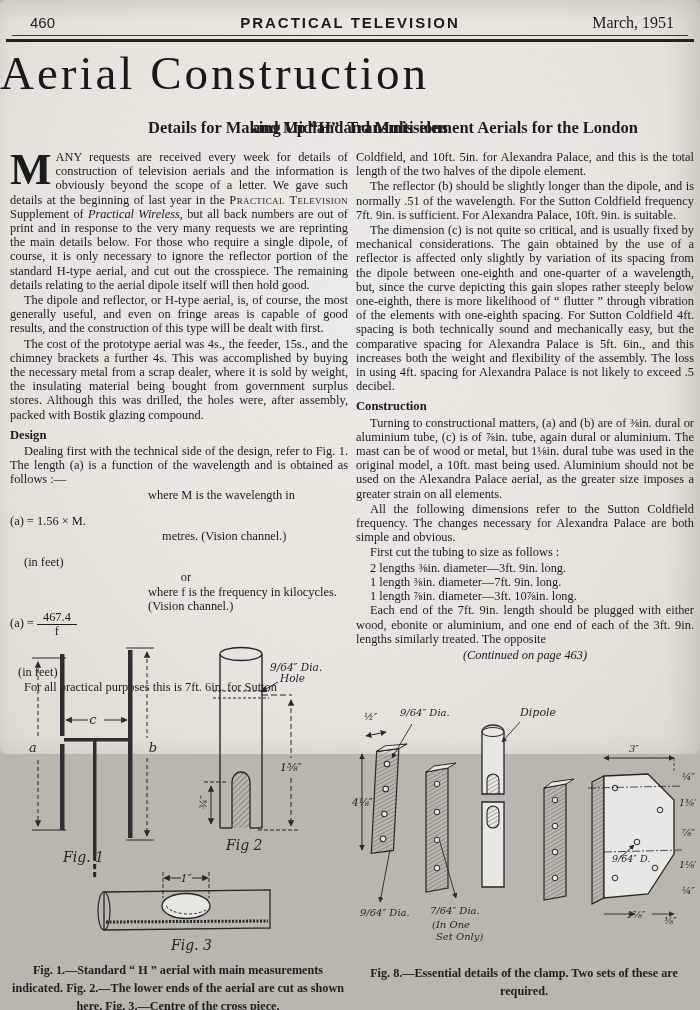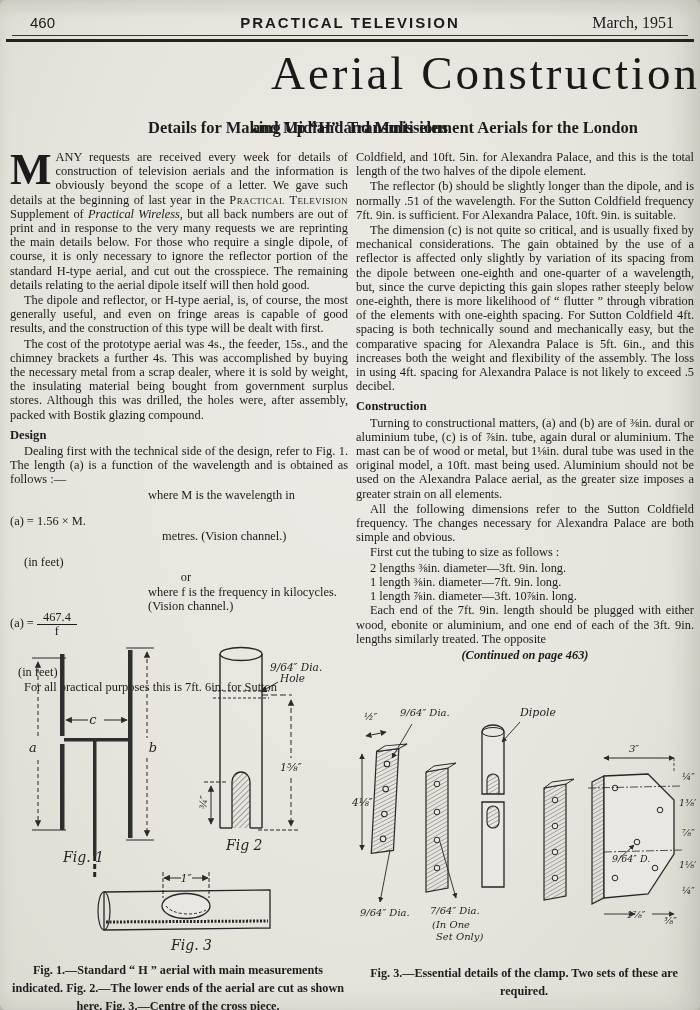--- a/index.html
+++ b/index.html
@@ -3,35 +3,35 @@
 <meta charset="utf-8">
 <style>
   html,body{margin:0;padding:0;}
   body{
     width:700px;height:1010px;overflow:hidden;
     background:#b9b6ae;
     font-family:"Liberation Serif",serif;
     color:#1b1b1b;
   }
   .page{
-    position:relative;width:700px;height:1010px;
+    position:relative;width:700px;height:754px;
     background:radial-gradient(ellipse at 50% 40%, #eceae4 0%, #e7e4dd 60%, #dddad2 100%);
     box-shadow:inset -14px 0 22px rgba(40,35,25,.10), inset 0 10px 16px rgba(40,35,25,.05);
     border-radius:6px;
   }
   
   .hdr{position:absolute;top:12px;left:0;width:700px;height:24px;
        font-family:"Liberation Sans",sans-serif;font-size:15px;}
   .hdr .pn{position:absolute;left:30px;top:2px;}
   .hdr .pub{position:absolute;left:0;width:700px;text-align:center;top:2px;letter-spacing:2px;font-weight:bold;font-stretch:condensed;}
   .hdr .dt{position:absolute;right:26px;top:2px;font-family:"Liberation Serif",serif;font-size:16px;}
   .rule-thin{position:absolute;top:35px;left:12px;width:676px;height:1px;background:#3a3834;}
   .rule-thick{position:absolute;top:39px;left:6px;width:688px;height:3px;background:#24221f;}
   
-  .title{position:absolute;top:46px;left:0;width:700px;text-align:right;
+  .title{position:absolute;top:46px;left:0;width:700px;text-align:left;
          font-size:47px;letter-spacing:3px;font-weight:normal;color:#191919;}
   .sub{position:absolute;left:0;width:700px;text-align:center;font-weight:bold;font-size:16.5px;color:#1d1d1d;}
   .sub1{top:118px;padding-left:43px;} .sub2{top:118px;}
   
   .col{position:absolute;top:150px;width:338px;font-size:12.4px;line-height:14.2px;text-align:justify;}
   .col-left{left:10px;} .col-right{left:356px;}
   .col p{margin:0 0 1px 0;text-indent:14px;}
   .col p.noind{text-indent:0;}
   .dropcap{float:left;font-size:44px;line-height:36px;font-weight:bold;padding:2px 4px 0 0;}
   .sc{font-variant:small-caps;letter-spacing:.4px;}
@@ -39,21 +39,21 @@
   h3{margin:6px 0 2px 0;font-size:12.6px;text-indent:0;}
   
   .frow{display:flex;margin:1px 0;}
   .flhs{width:138px;flex:none;margin-top:26px;}
   .frhs{flex:1;}
   .center{text-align:center;text-indent:0;}
   .frac{display:inline-block;text-align:center;vertical-align:middle;line-height:13px;}
   .frac .num{display:block;border-bottom:1px solid #1b1b1b;padding:0 6px;}
   .frac .den{display:block;}
   .list-line{text-indent:14px;}
-  .cont{text-align:center;font-style:italic;margin-top:2px;font-weight:bold;}
+  .cont{text-align:center;font-style:italic;margin-top:2px;}
   
   .figwrap{position:absolute;}
   svg text{font-family:"DejaVu Serif",serif;font-style:italic;fill:#242424;}
   .caption{position:absolute;font-weight:bold;font-size:12.2px;line-height:18px;text-align:center;color:#1d1d1d;}
   .cap123{top:961px;left:8px;width:340px;}
   .cap4{top:964px;left:352px;width:344px;}
 </style>
 </head>
 <body>
 
@@ -274,15 +274,15 @@
         <text x="260" y="160" font-size="9.5" stroke="none">9/64″ D.</text>
         <text x="284" y="216" font-size="9.5" text-anchor="middle" stroke="none">1⅞″</text>
         <text x="312" y="222" font-size="9.5" stroke="none">⅜″</text>
         <text x="8" y="214" font-size="10" stroke="none">9/64″ Dia.</text>
         <text x="78" y="212" font-size="10" stroke="none">7/64″ Dia.</text>
         <text x="80" y="226" font-size="10" stroke="none">(In One</text>
         <text x="84" y="238" font-size="10" stroke="none">Set Only)</text>
       </g>
     </svg>
   </div>
-  <div class="caption cap4">Fig. 3.—Essential details of the clamp.  Two sets of these are required.</div>
+  <div class="caption cap4">Fig. 8.—Essential details of the clamp.  Two sets of these are required.</div>
 
 </div>
 
 </body></html>

